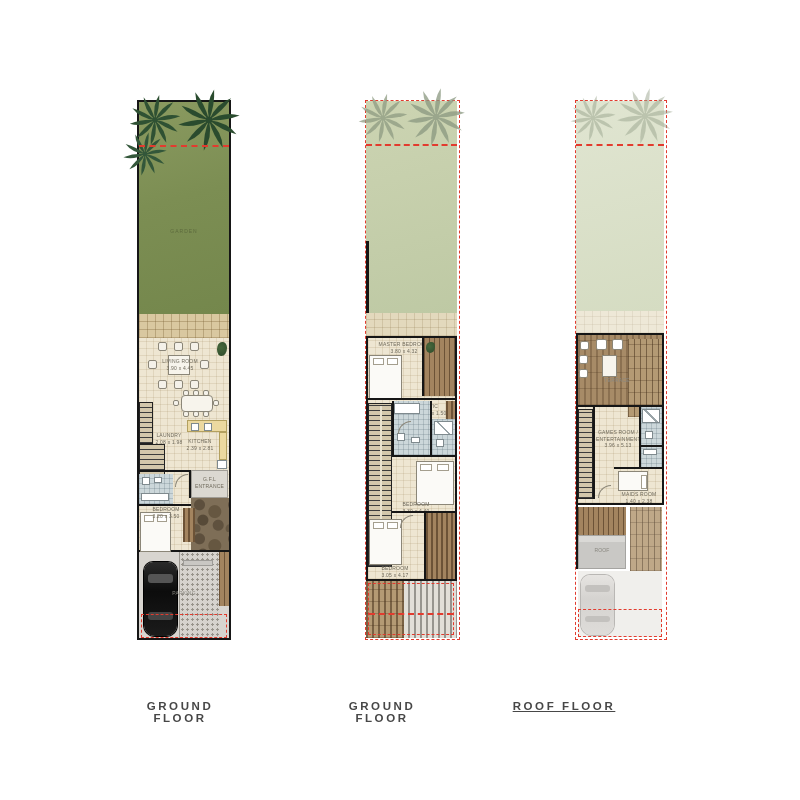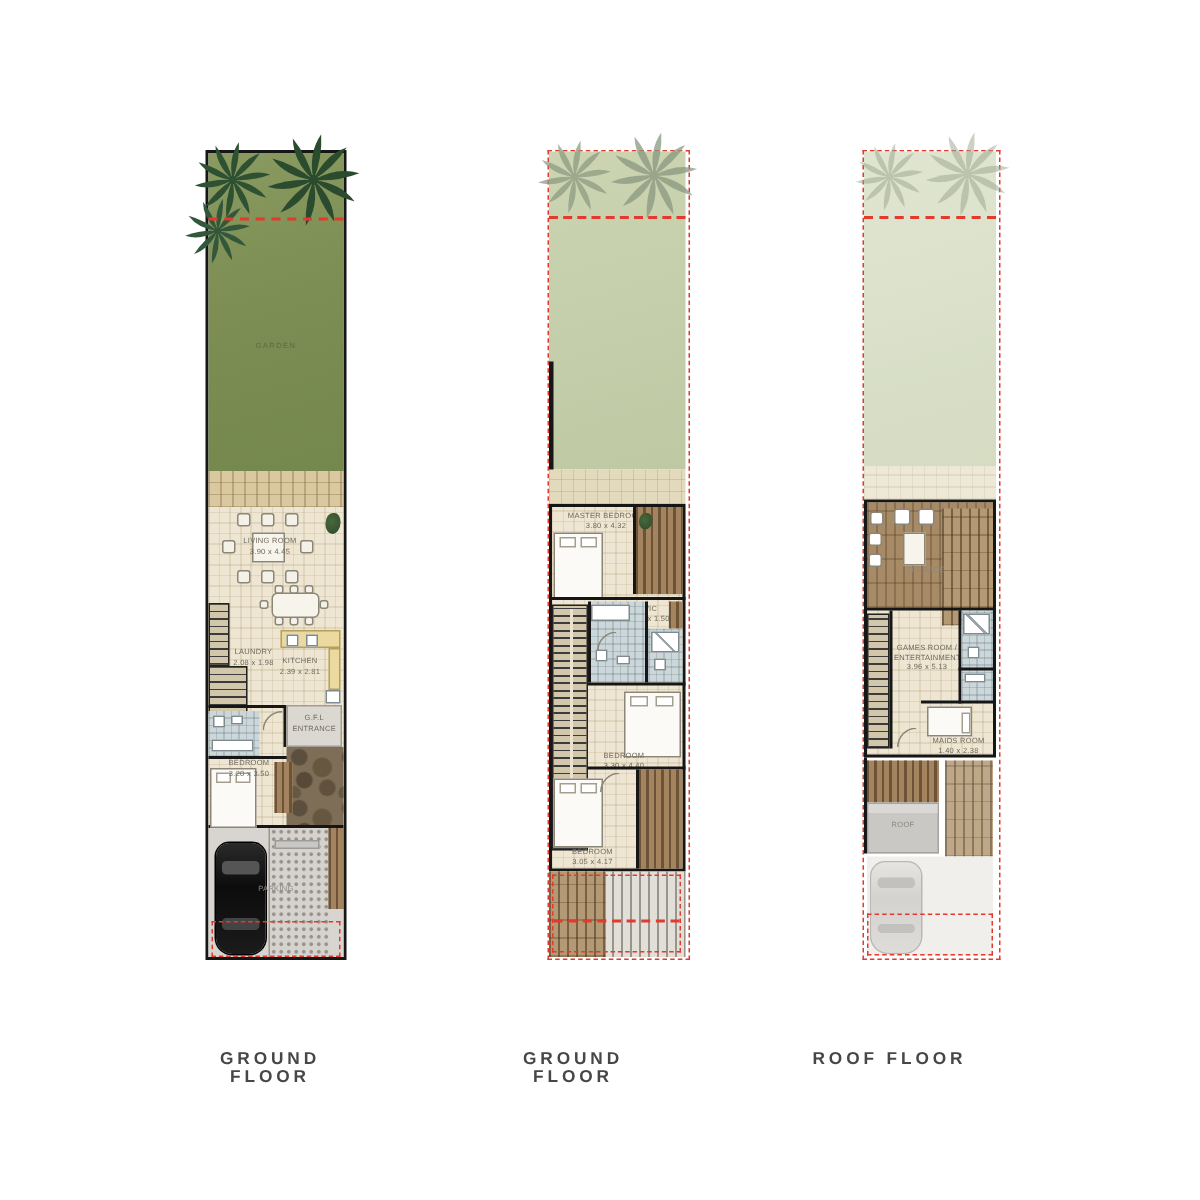--- a/index.html
+++ b/index.html
@@ -371,15 +371,15 @@
     <div class="abs apron" style="left:2px;top:470px;width:84px;height:66px;"></div>
     <div class="car ghost" style="left:5px;top:474px;width:33px;height:60px;">
       <div class="glass-f"></div>
         <div class="glass-r"></div>
     </div>
     <div class="dash-box" style="left:2px;top:508px;width:84px;height:28px;"></div>
   </div>
 
   <div class="floor-label" style="left:125px;width:110px;">GROUND FLOOR</div>
   <div class="floor-label" style="left:332px;width:100px;">GROUND FLOOR</div>
-  <div class="floor-label" style="left:538px;width:110px;">ROOF FLOOR</div>
+  <div class="floor-label" style="left:509px;width:110px;text-decoration:underline;">ROOF FLOOR</div>
 
 </div>
 
 </body></html>

